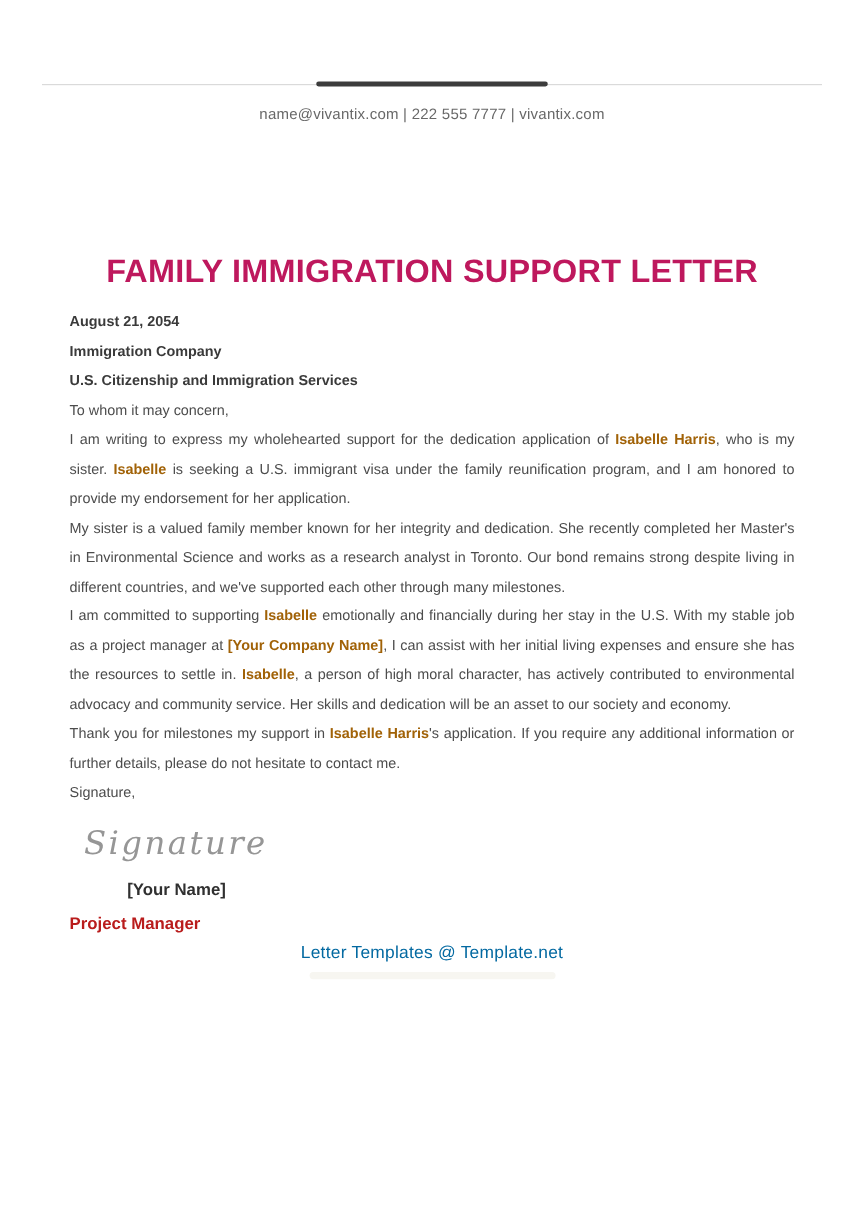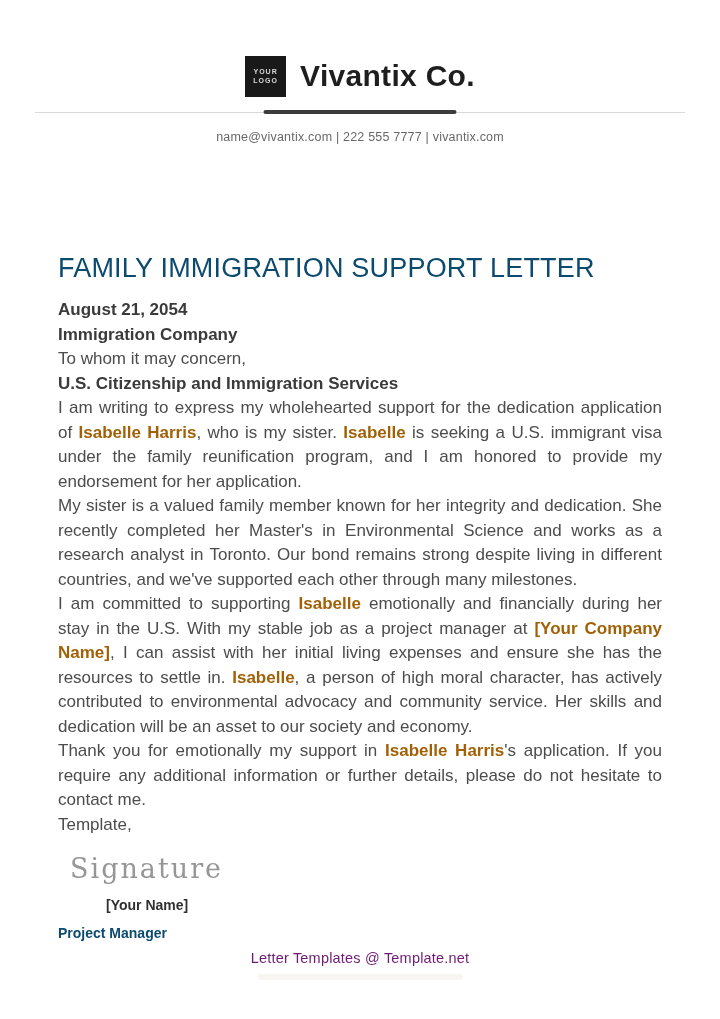--- a/index.html
+++ b/index.html
@@ -51,89 +51,84 @@
   .contact-line {
     margin-top: 15px;
     text-align: center;
     font-size: 12.5px; color: #686868; letter-spacing: 0.2px;
   }
 
   
   .letter-main { margin: 0 58px; }
   .letter-title {
     margin-top: 109px;
-    font-size: 27px; font-weight: 400;
-    color: #0c4a6e; line-height: 30px; letter-spacing: 0.2px;
+    text-align: center;
+    font-size: 27px; font-weight: 700;
+    color: #be185d; line-height: 30px; letter-spacing: 0.2px;
   }
   .letter-text { margin-top: 15px; }
   .ln, .para {
-    font-size: 17px; line-height: 24.5px;
+    font-size: 12px; line-height: 24.5px;
     color: #4c4c4c;
   }
   .ln.bold { font-weight: 700; color: #3a3a3a; }
   .para { text-align: justify; }
   .para b { font-weight: 700; color: #a16207; }
 
   
   .signature-script {
     margin-top: 9px; margin-left: 12px;
     font-family: "DejaVu Serif", serif;
+    font-style: italic;
     font-size: 27px; color: #969696;
     letter-spacing: 2px;
     height: 44px; display: flex; align-items: center;
   }
   .sender-name { margin-top: 8px; font-size: 14px; font-weight: 700; color: #303030; line-height: 15px; padding-left: 48px; }
-  .sender-title { margin-top: 13px; font-size: 14px; font-weight: 700; color: #0c4a6e; line-height: 15px; }
+  .sender-title { margin-top: 13px; font-size: 14px; font-weight: 700; color: #b91c1c; line-height: 15px; }
 
   
   .page-footer { margin-top: 8px; text-align: center; }
   .footer-link {
-    font-size: 14.5px; color: #701a75;
+    font-size: 14.5px; color: #0369a1;
     text-decoration: none; letter-spacing: 0.2px;
     cursor: pointer;
   }
   .watermark-artifact {
     margin: 7px auto 0;
     width: 205px; height: 6px;
     background: #f7f6f1; border-radius: 3px;
   }
 </style>
 </head>
 <body>
 
 <div class="page">
 
   <header class="letterhead">
-    <div class="brand-row">
-      <div class="logo-box">
-        <span>YOUR</span>
-        <span>LOGO</span>
-      </div>
-      <div class="company-name">Vivantix Co.</div>
-    </div>
     <div class="header-divider">
       <span class="thin-line"></span>
       <span class="dark-segment"></span>
     </div>
     <div class="contact-line">name@vivantix.com | 222 555 7777 | vivantix.com</div>
   </header>
 
   <main class="letter-main">
     <h1 class="letter-title">FAMILY IMMIGRATION SUPPORT LETTER</h1>
 
     <div class="letter-text">
       <p class="ln bold">August 21, 2054</p>
       <p class="ln bold">Immigration Company</p>
+      <p class="ln bold">U.S. Citizenship and Immigration Services</p>
       <p class="ln">To whom it may concern,</p>
-      <p class="ln bold">U.S. Citizenship and Immigration Services</p>
       <p class="para"><span>I am writing to express my wholehearted support for the dedication application of </span><b>Isabelle Harris</b><span>, who is my sister. </span><b>Isabelle</b><span> is seeking a U.S. immigrant visa under the family reunification program, and I am honored to provide my endorsement for her application.</span></p>
       <p class="para"><span>My sister is a valued family member known for her integrity and dedication. She recently completed her Master's in Environmental Science and works as a research analyst in Toronto. Our bond remains strong despite living in different countries, and we've supported each other through many milestones.</span></p>
       <p class="para"><span>I am committed to supporting </span><b>Isabelle</b><span> emotionally and financially during her stay in the U.S. With my stable job as a project manager at </span><b>[Your Company Name]</b><span>, I can assist with her initial living expenses and ensure she has the resources to settle in. </span><b>Isabelle</b><span>, a person of high moral character, has actively contributed to environmental advocacy and community service. Her skills and dedication will be an asset to our society and economy.</span></p>
-      <p class="para"><span>Thank you for emotionally my support in </span><b>Isabelle Harris</b><span>'s application. If you require any additional information or further details, please do not hesitate to contact me.</span></p>
-      <p class="ln">Template,</p>
+      <p class="para"><span>Thank you for milestones my support in </span><b>Isabelle Harris</b><span>'s application. If you require any additional information or further details, please do not hesitate to contact me.</span></p>
+      <p class="ln">Signature,</p>
     </div>
 
     <div class="signature-script">Signature</div>
     <p class="sender-name">[Your Name]</p>
     <p class="sender-title">Project Manager</p>
   </main>
 
   <footer class="page-footer">
     <a class="footer-link">Letter Templates @ Template.net</a>
     <div class="watermark-artifact"></div>

